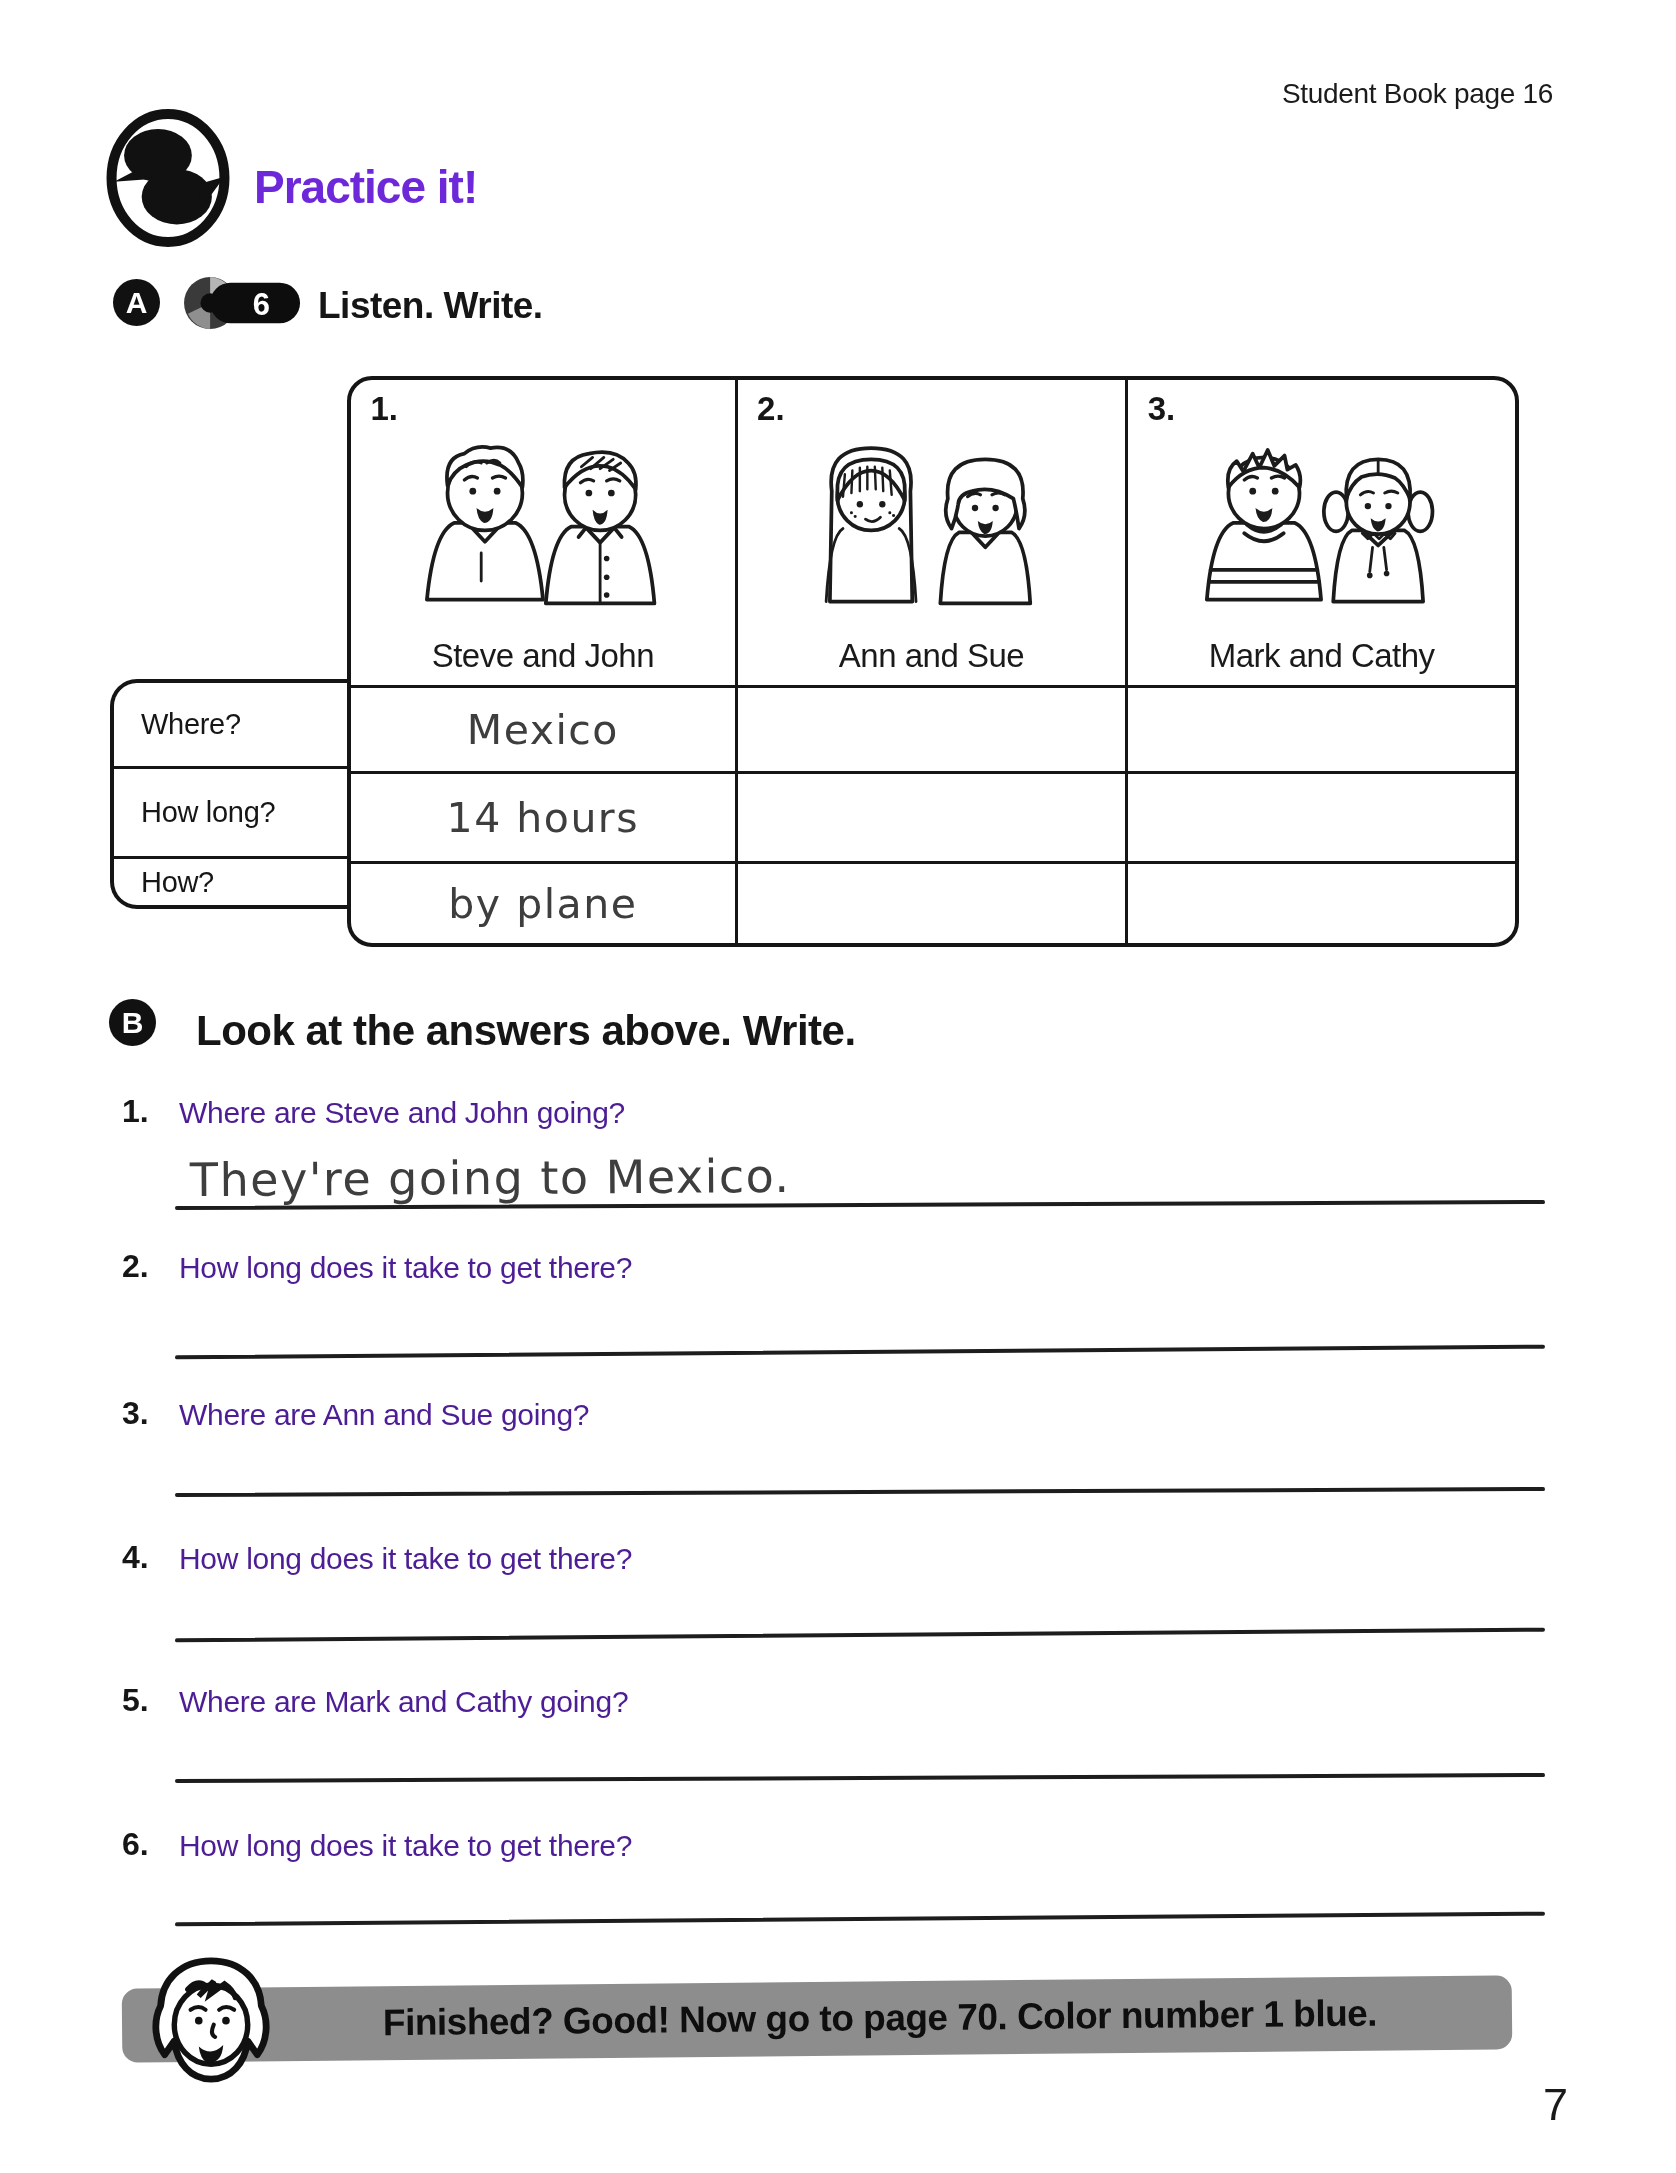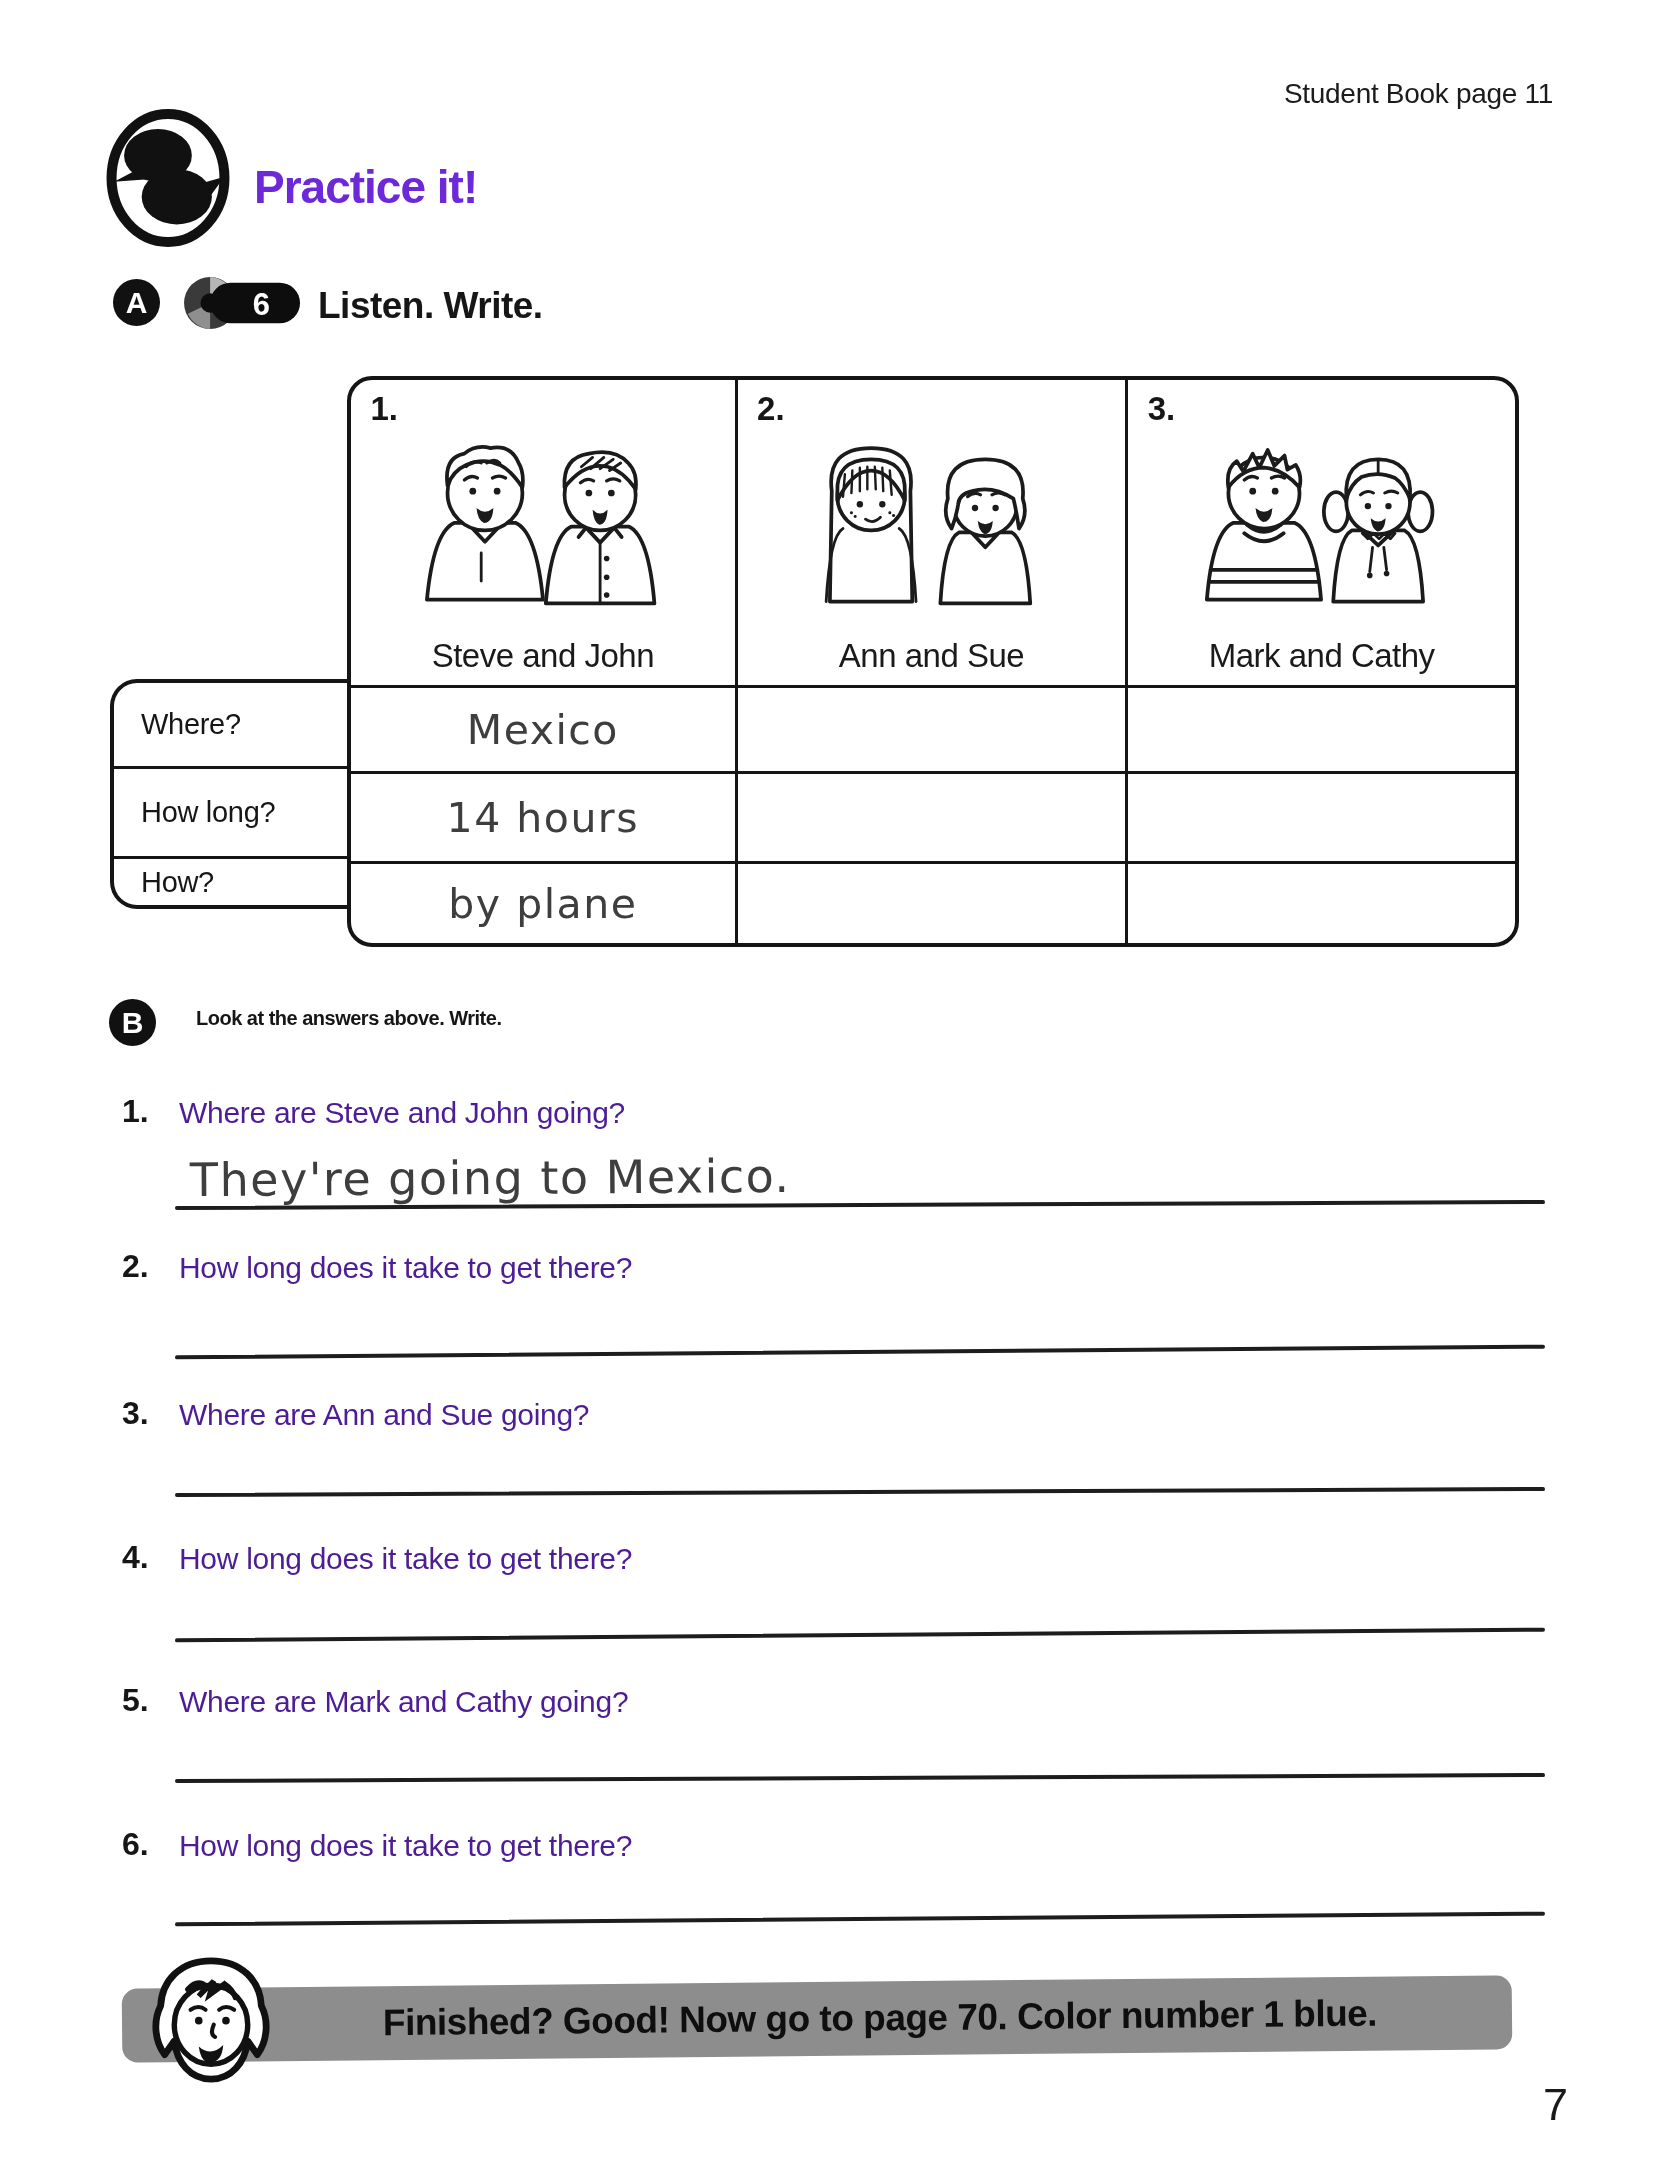--- a/index.html
+++ b/index.html
@@ -17,21 +17,21 @@
   
   .badge{
     width:47px;height:47px;border-radius:50%;background:#111;color:#fff;
     display:flex;align-items:center;justify-content:center;
     font-size:30px;font-weight:800;
   }
   .badge-a{left:113px;top:279px;}
   .badge-b{left:109px;top:999px;}
   .cd-icon{left:182px;top:274px;width:122px;height:58px;}
   .instr-a{left:318px;top:285px;font-size:37px;font-weight:700;letter-spacing:-0.5px;}
-  .instr-b{left:196px;top:1007px;font-size:20px;font-weight:700;letter-spacing:-0.5px;}
+  .instr-b{left:196px;top:1007px;font-size:42px;font-weight:700;letter-spacing:-0.5px;}
 
   
   .main-table{
     left:347px;top:376px;width:1172px;height:571px;background:#fff;
     border:4.9px solid #151515;border-radius:25px;
     display:grid;grid-template-columns:1fr 1.01fr 1fr;grid-template-rows:305px 86px 90px 1fr;
     box-sizing:border-box;overflow:hidden;z-index:2;
   }
   .pic-cell{position:relative;}
   .cell-r{border-right:3.9px solid #151515;}
@@ -69,21 +69,21 @@
   }
   .banner-text{font-size:37px;font-weight:800;color:#0e0e0e;letter-spacing:-0.5px;padding-left:126px;}
   .face-icon{left:142px;top:1954px;width:138px;height:136px;z-index:2;}
   .page-number{right:109px;top:2079px;font-size:45px;color:#1a1a1a;}
 
   svg{display:block;}
 </style>
 </head>
 <body>
 
-<div class="abs header-note">Student Book page 11</div>
+<div class="abs header-note">Student Book page 16</div>
 
 <div class="abs logo">
   <svg viewBox="0 0 100 110" width="126" height="138">
     <ellipse cx="50" cy="55" rx="45" ry="51" fill="none" stroke="#111" stroke-width="8"></ellipse>
     <ellipse cx="42" cy="37" rx="27" ry="21" fill="#111"></ellipse>
     <path d="M26,48 L7,58 L34,56 Z" fill="#111"></path>
     <ellipse cx="57" cy="70" rx="28" ry="22" fill="#111"></ellipse>
     <path d="M74,60 L95,54 L76,80 Z" fill="#111"></path>
   </svg>
 </div>

